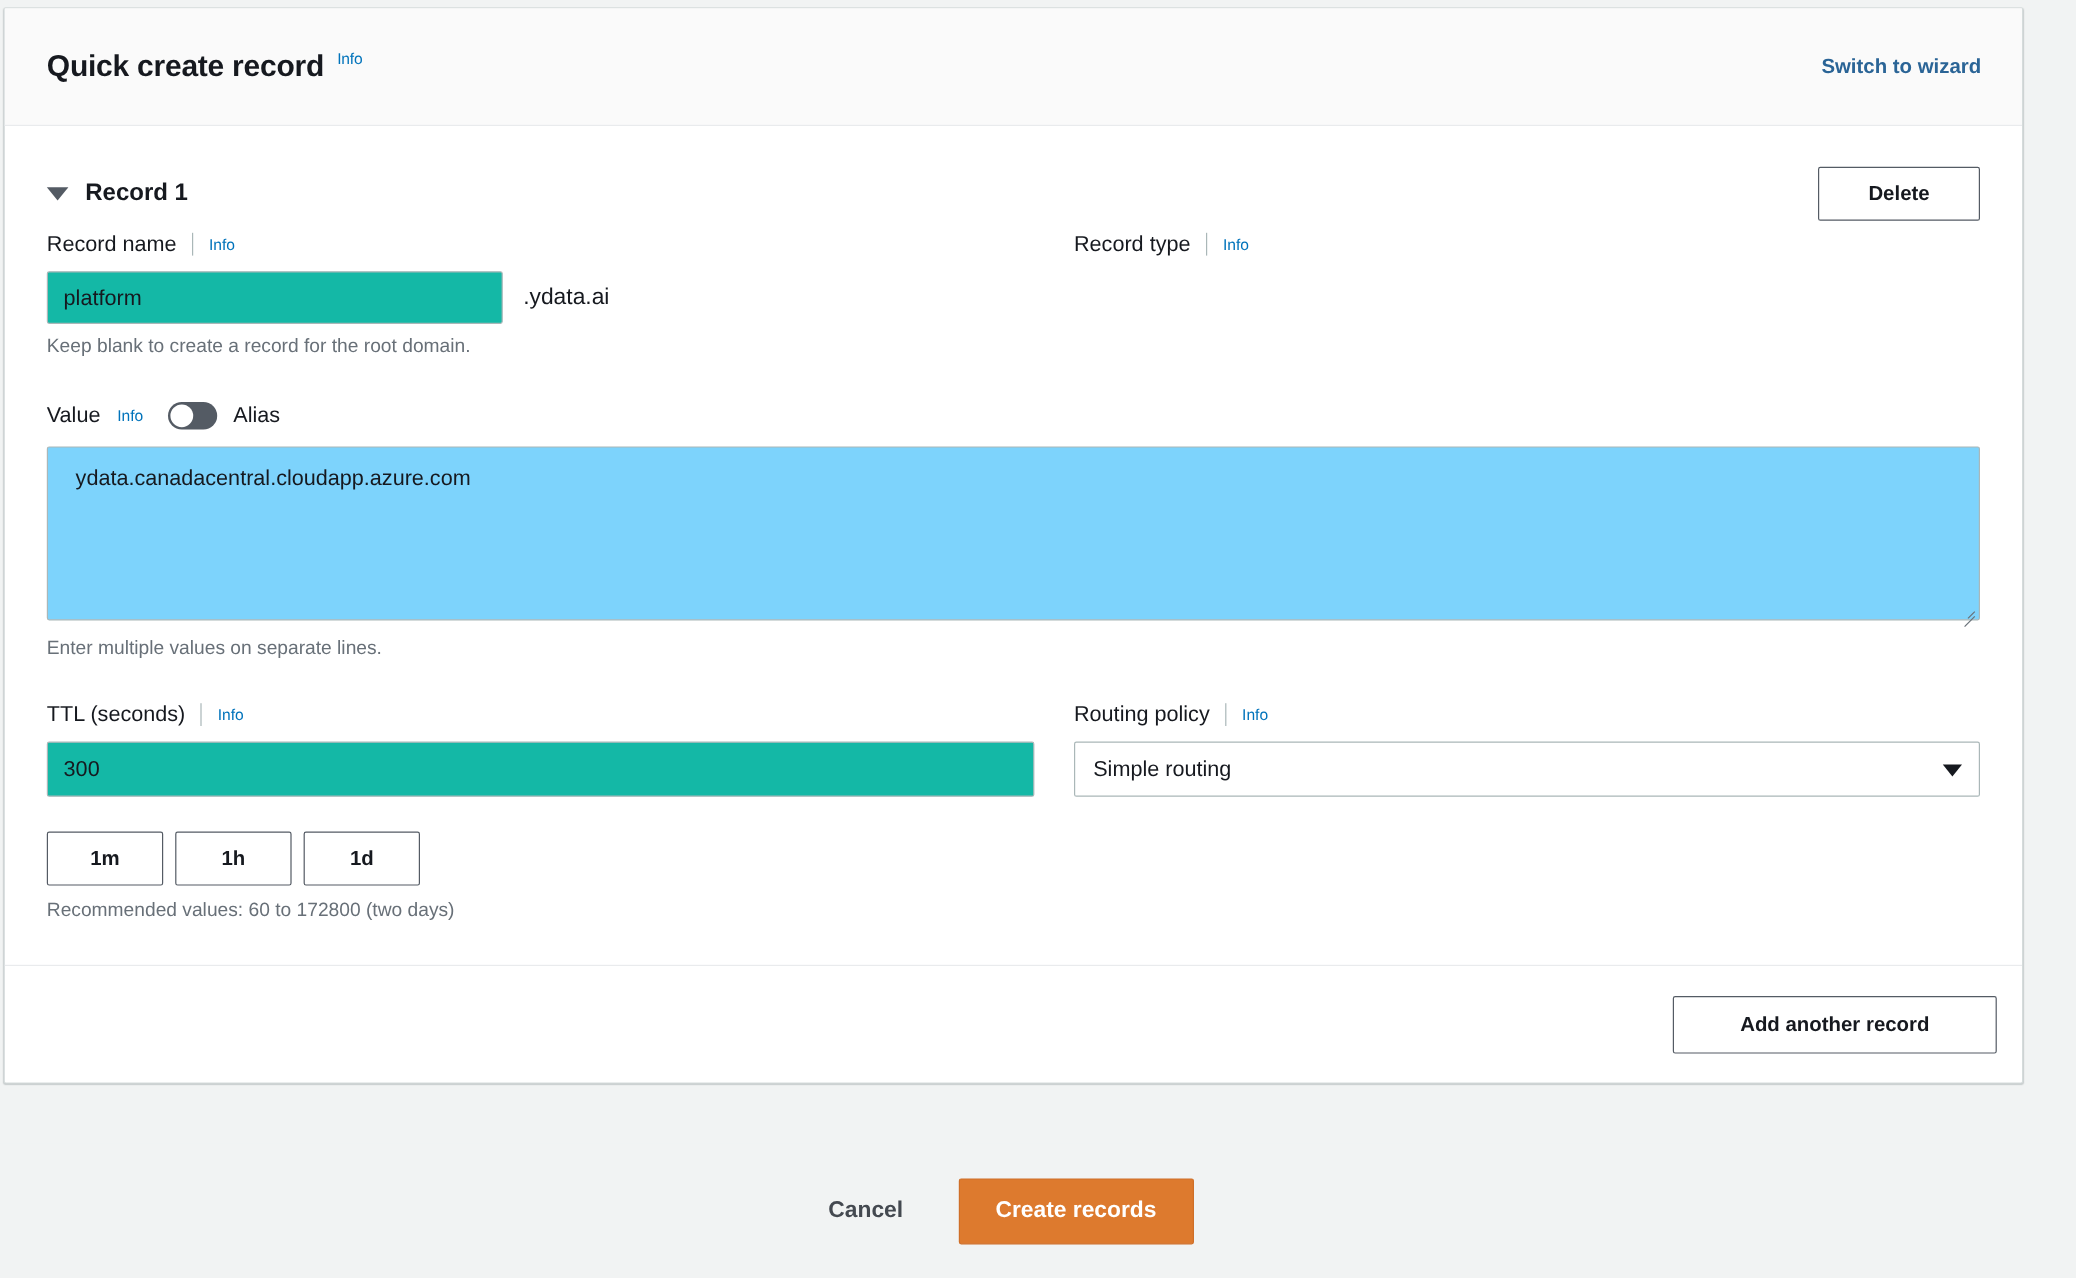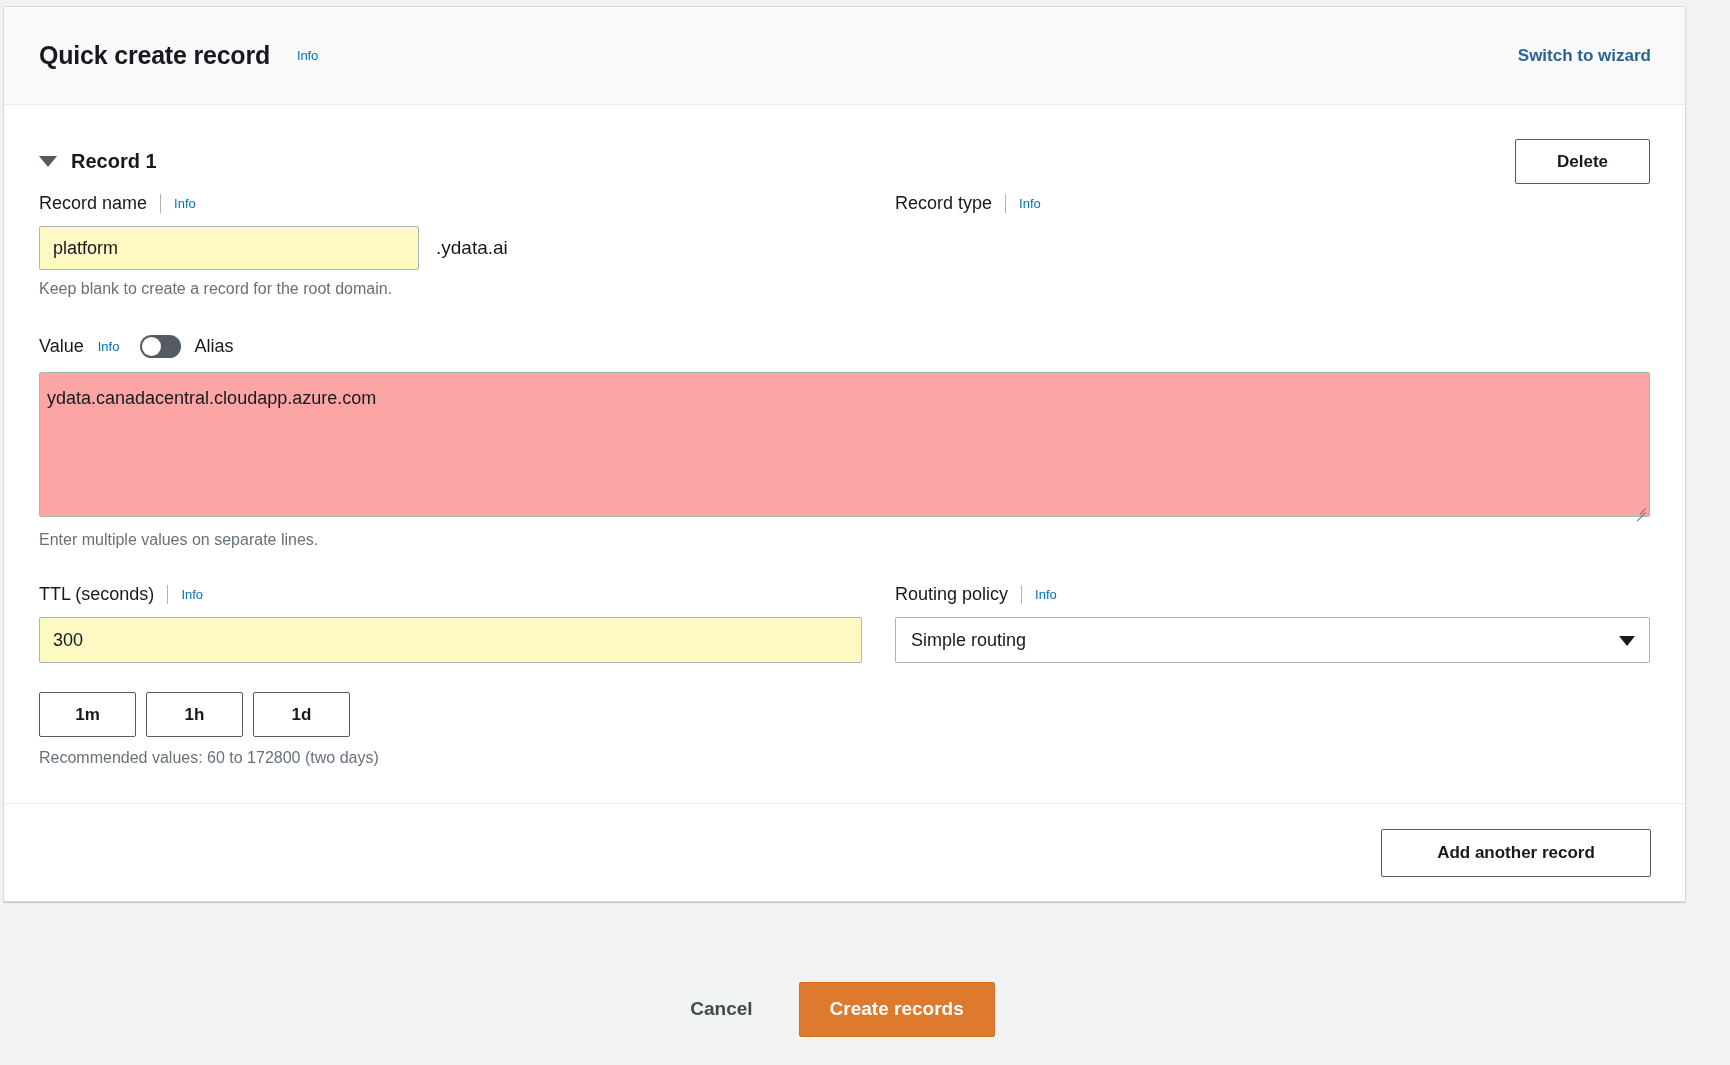--- a/index.html
+++ b/index.html
@@ -41,22 +41,22 @@
     align-items: center;
     justify-content: space-between;
     padding: 0 34px 0 35px;
   }
   .card-title {
     font-size: 25px;
     font-weight: bold;
     letter-spacing: -0.2px;
     color: #16191f;
     display: flex;
-    align-items: center;
-    gap: 27px;
+    align-items: flex-start;
+    gap: 11px;
   }
   .info-link {
     font-size: 13px;
     font-weight: normal;
     color: #0073bb;
     cursor: pointer;
     text-decoration: none;
   }
   .header-action {
     font-size: 17px;
@@ -133,21 +133,21 @@
     background: #aab7b8;
     margin: 0 13px;
     display: inline-block;
   }
 
   .input {
     width: 100%;
     height: 44px;
     border: 1px solid #aab7b8;
     border-radius: 2px;
-    background: #fef9c3;
+    background: #14b8a6;
     font-family: "Liberation Sans", sans-serif;
     font-size: 18px;
     color: #16191f;
     padding: 0 13px;
     outline: none;
   }
   .name-row {
     display: flex;
     align-items: center;
     gap: 17px;
@@ -230,25 +230,25 @@
     font-size: 18px;
     color: #16191f;
     margin-left: 13px;
   }
   .textarea-wrap { position: relative; }
   .textarea {
     width: 100%;
     height: 145px;
     border: 1px solid #aab7b8;
     border-radius: 2px;
-    background: #fca5a5;
+    background: #7dd3fc;
     font-family: "Liberation Sans", sans-serif;
     font-size: 18px;
     color: #16191f;
-    padding: 13px 7px;
+    padding: 13px 23px;
     resize: none;
     outline: none;
     line-height: 1.35;
     overflow: hidden;
   }
   .resize-grip {
     position: absolute;
     right: 4px;
     bottom: 6px;
     width: 14px;
@@ -283,21 +283,21 @@
   }
   .ttl-hint { margin-top: 12px; }
 
   
   .card-footer {
     border-top: 1px solid #e9ebed;
     height: 98px;
     display: flex;
     align-items: center;
     justify-content: flex-end;
-    padding: 0 34px;
+    padding: 0 21px;
     margin-top: 36px;
   }
 
   
   .page-footer {
     position: absolute;
     left: 0;
     right: 0;
     bottom: 0;
     height: 112px;

